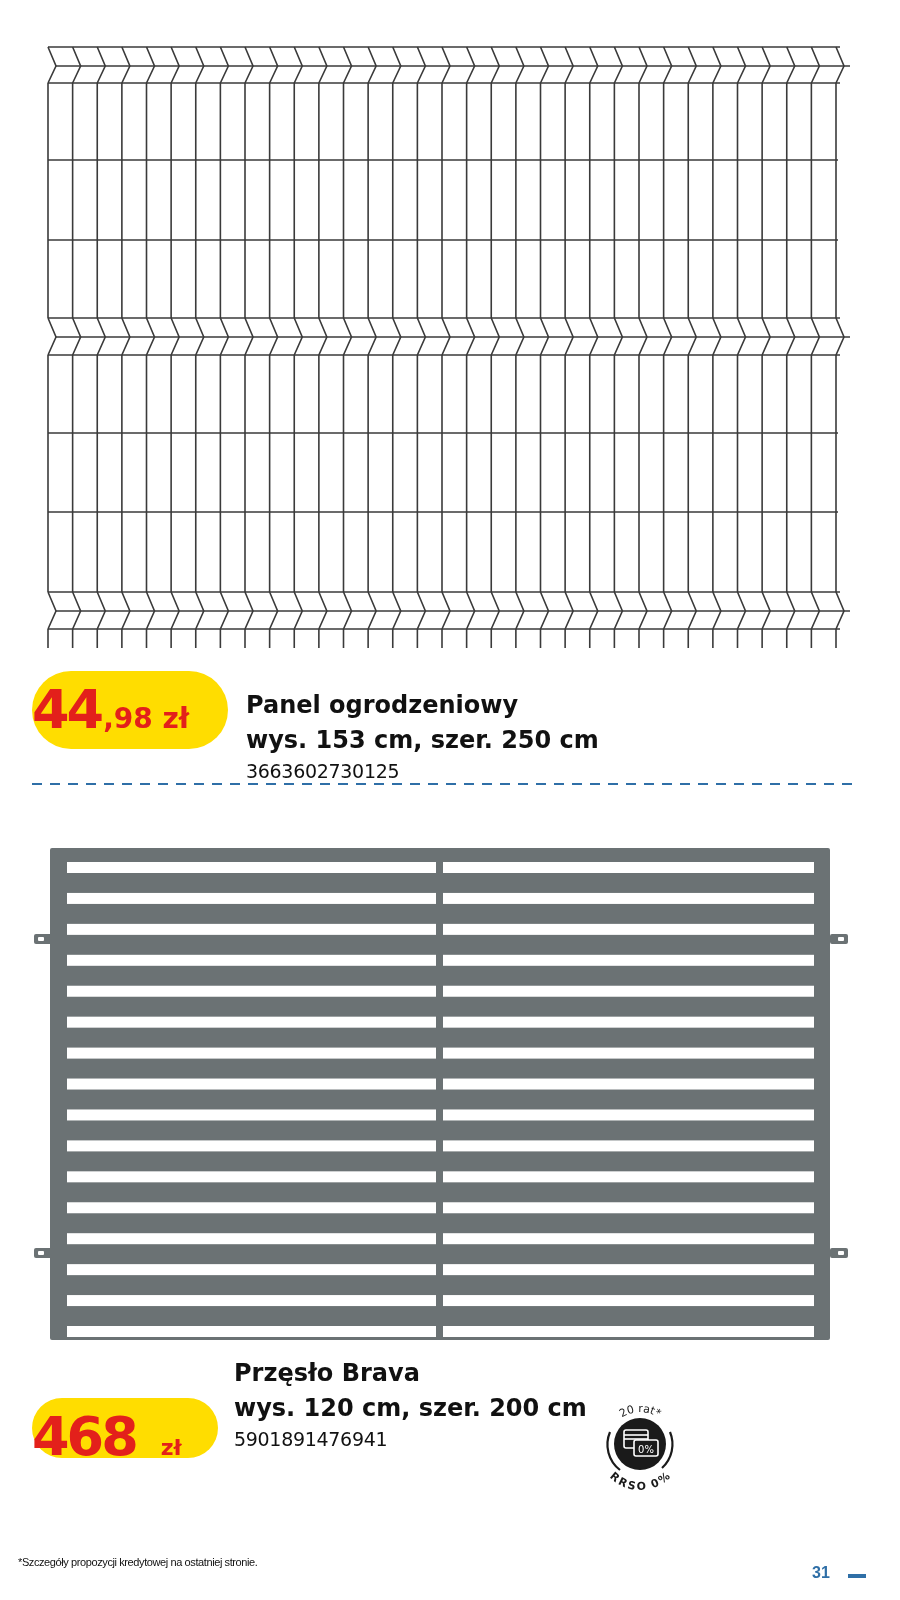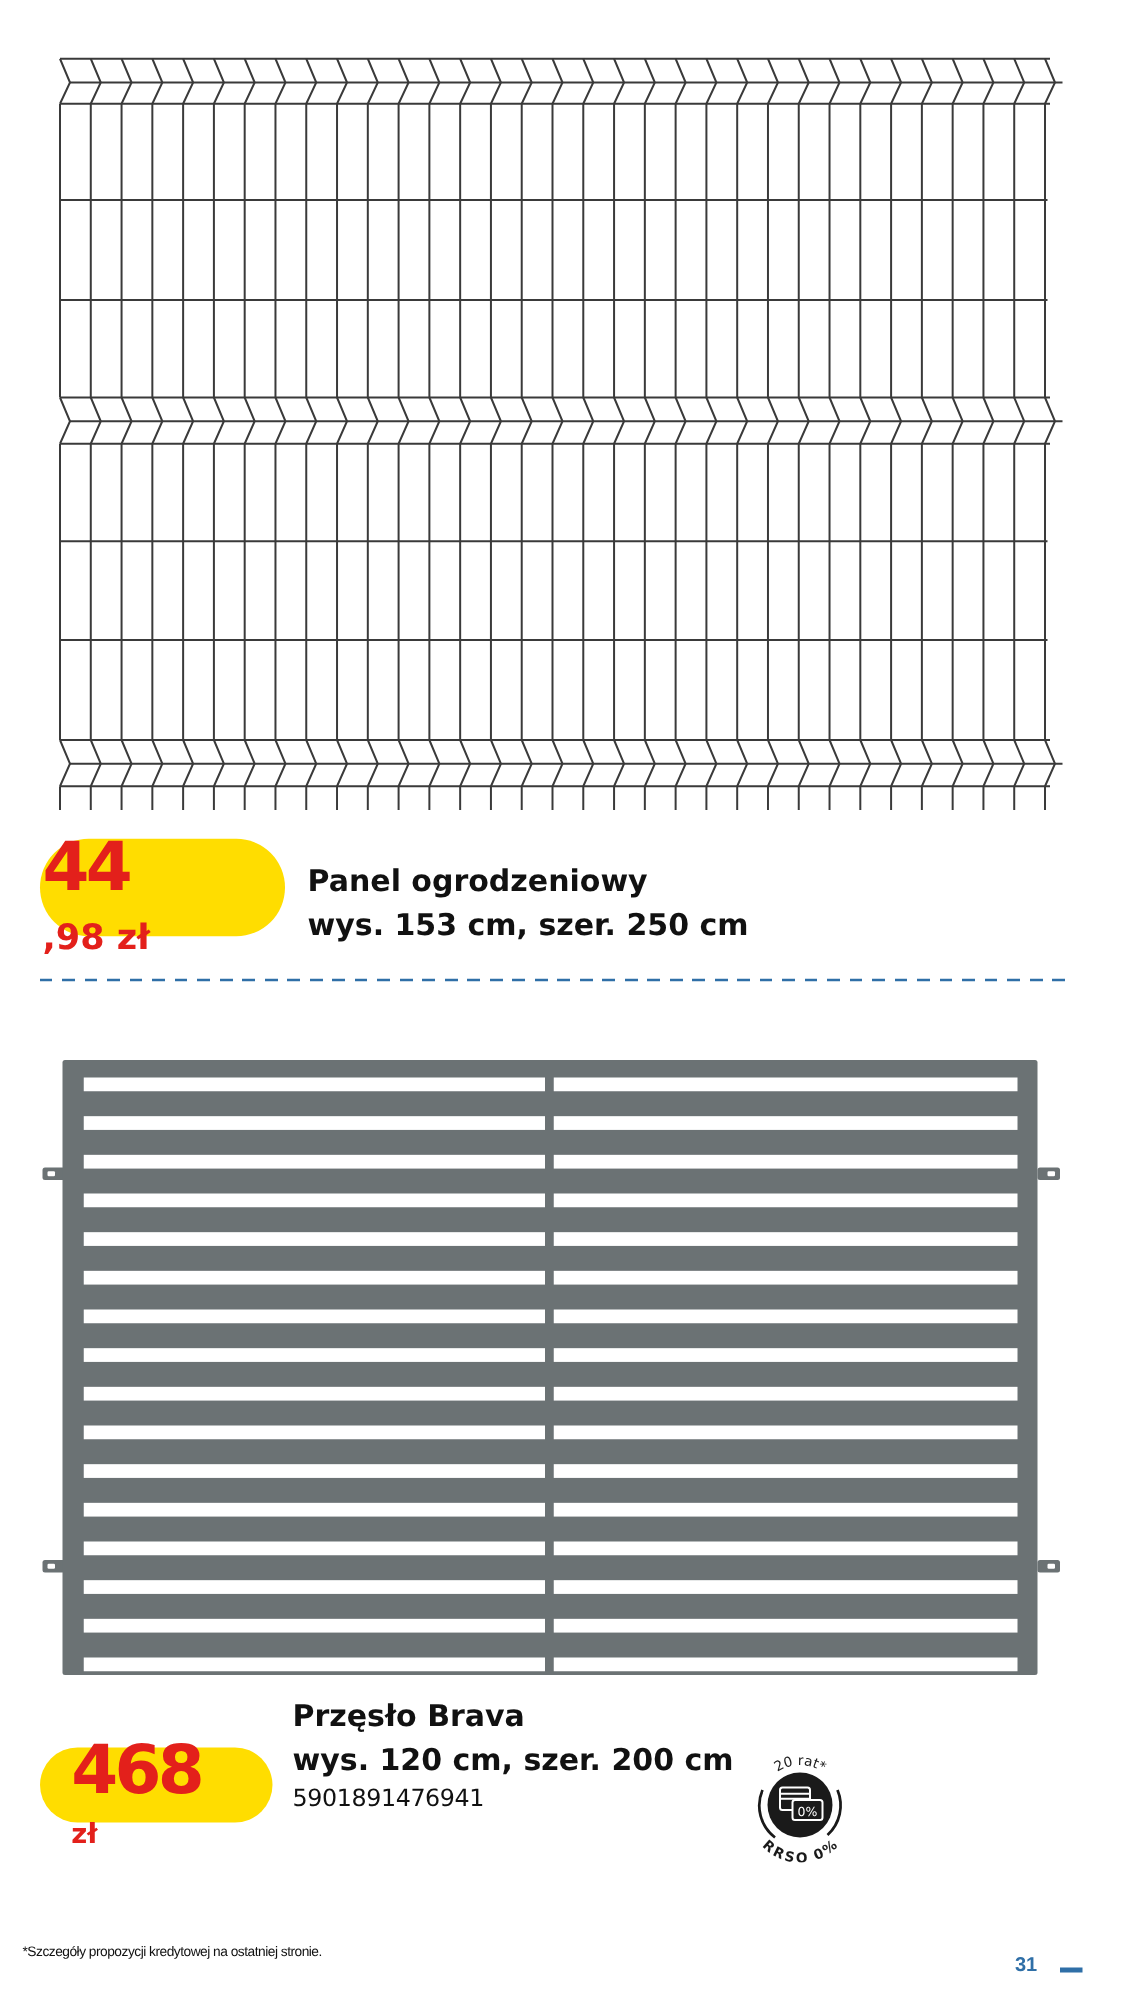--- a/index.html
+++ b/index.html
@@ -1,18 +1,18 @@
 <!DOCTYPE html>
 <html><head>
 <meta charset="utf-8">
 <style>
   html, body { margin:0; padding:0; background:#ffffff; }
   body { width:900px; height:1600px; position:relative; overflow:hidden; font-family:"Liberation Sans", sans-serif; color:#111; }
   .product-image { position:absolute; }
-  .price-badge { position:absolute; background:#ffdd00; border-radius:40px; display:flex; align-items:baseline; justify-content:center; color:#e3201b; font-family:"DejaVu Sans", sans-serif; font-weight:bold;flex-direction:column; }
+  .price-badge { position:absolute; background:#ffdd00; border-radius:40px; display:flex; align-items:baseline; color:#e3201b; font-family:"DejaVu Sans", sans-serif; font-weight:bold; }
   .price-main { letter-spacing:-3px; }
   .price-rest { margin-left:2px; }
   .prod-text { position:absolute; }
   .prod-title { font-family:"DejaVu Sans", sans-serif; font-weight:bold; font-size:24px; line-height:35px; color:#111; white-space:nowrap; }
   .prod-code { font-family:"DejaVu Sans", sans-serif; font-size:19px; line-height:26px; color:#111; letter-spacing:-0.3px; }
   .divider { position:absolute; left:32px; width:822px; top:783px; height:2px;
     background: repeating-linear-gradient(90deg, #2f6fa7 0 10px, transparent 10px 18px); }
   .footnote { position:absolute; left:18px; top:1556px; font-size:11px; color:#111; letter-spacing:-0.4px; }
   .page-num { position:absolute; left:812px; top:1564px; font-size:16px; font-weight:bold; color:#2f6fa7; display:flex; align-items:center;gap:16px; }
   .page-num .bar { display:inline-block; width:18px; height:4px; background:#2f6fa7; margin-left:2px; margin-top:6px; }
@@ -238,20 +238,21 @@
 </svg>
 
 <div class="price-badge" style="left:32px;top:671px;width:196px;height:78px;">
   <span class="price-main" style="font-size:54px;line-height:78px;">44</span>
   <span class="price-rest" style="font-size:28px;">,98 zł</span>
 </div>
 
 <div class="prod-text" style="left:246px;top:688px;">
   <div class="prod-title">Panel ogrodzeniowy</div>
   <div class="prod-title">wys. 153 cm, szer. 250 cm</div>
+  <div class="prod-code">3663602730125</div>
 </div>
 
 <div class="divider"></div>
 
 <svg class="product-image" style="left:0;top:830px" width="900" height="520" viewBox="0 830 900 520">
   <g id="brava">
       <rect x="34" y="934" width="18" height="10" fill="#6b7274" rx="2"></rect>
       <rect x="38" y="937" width="6" height="4" fill="#fff" rx="1"></rect>
       <rect x="830" y="934" width="18" height="10" fill="#6b7274" rx="2"></rect>
       <rect x="838" y="937" width="6" height="4" fill="#fff" rx="1"></rect>

